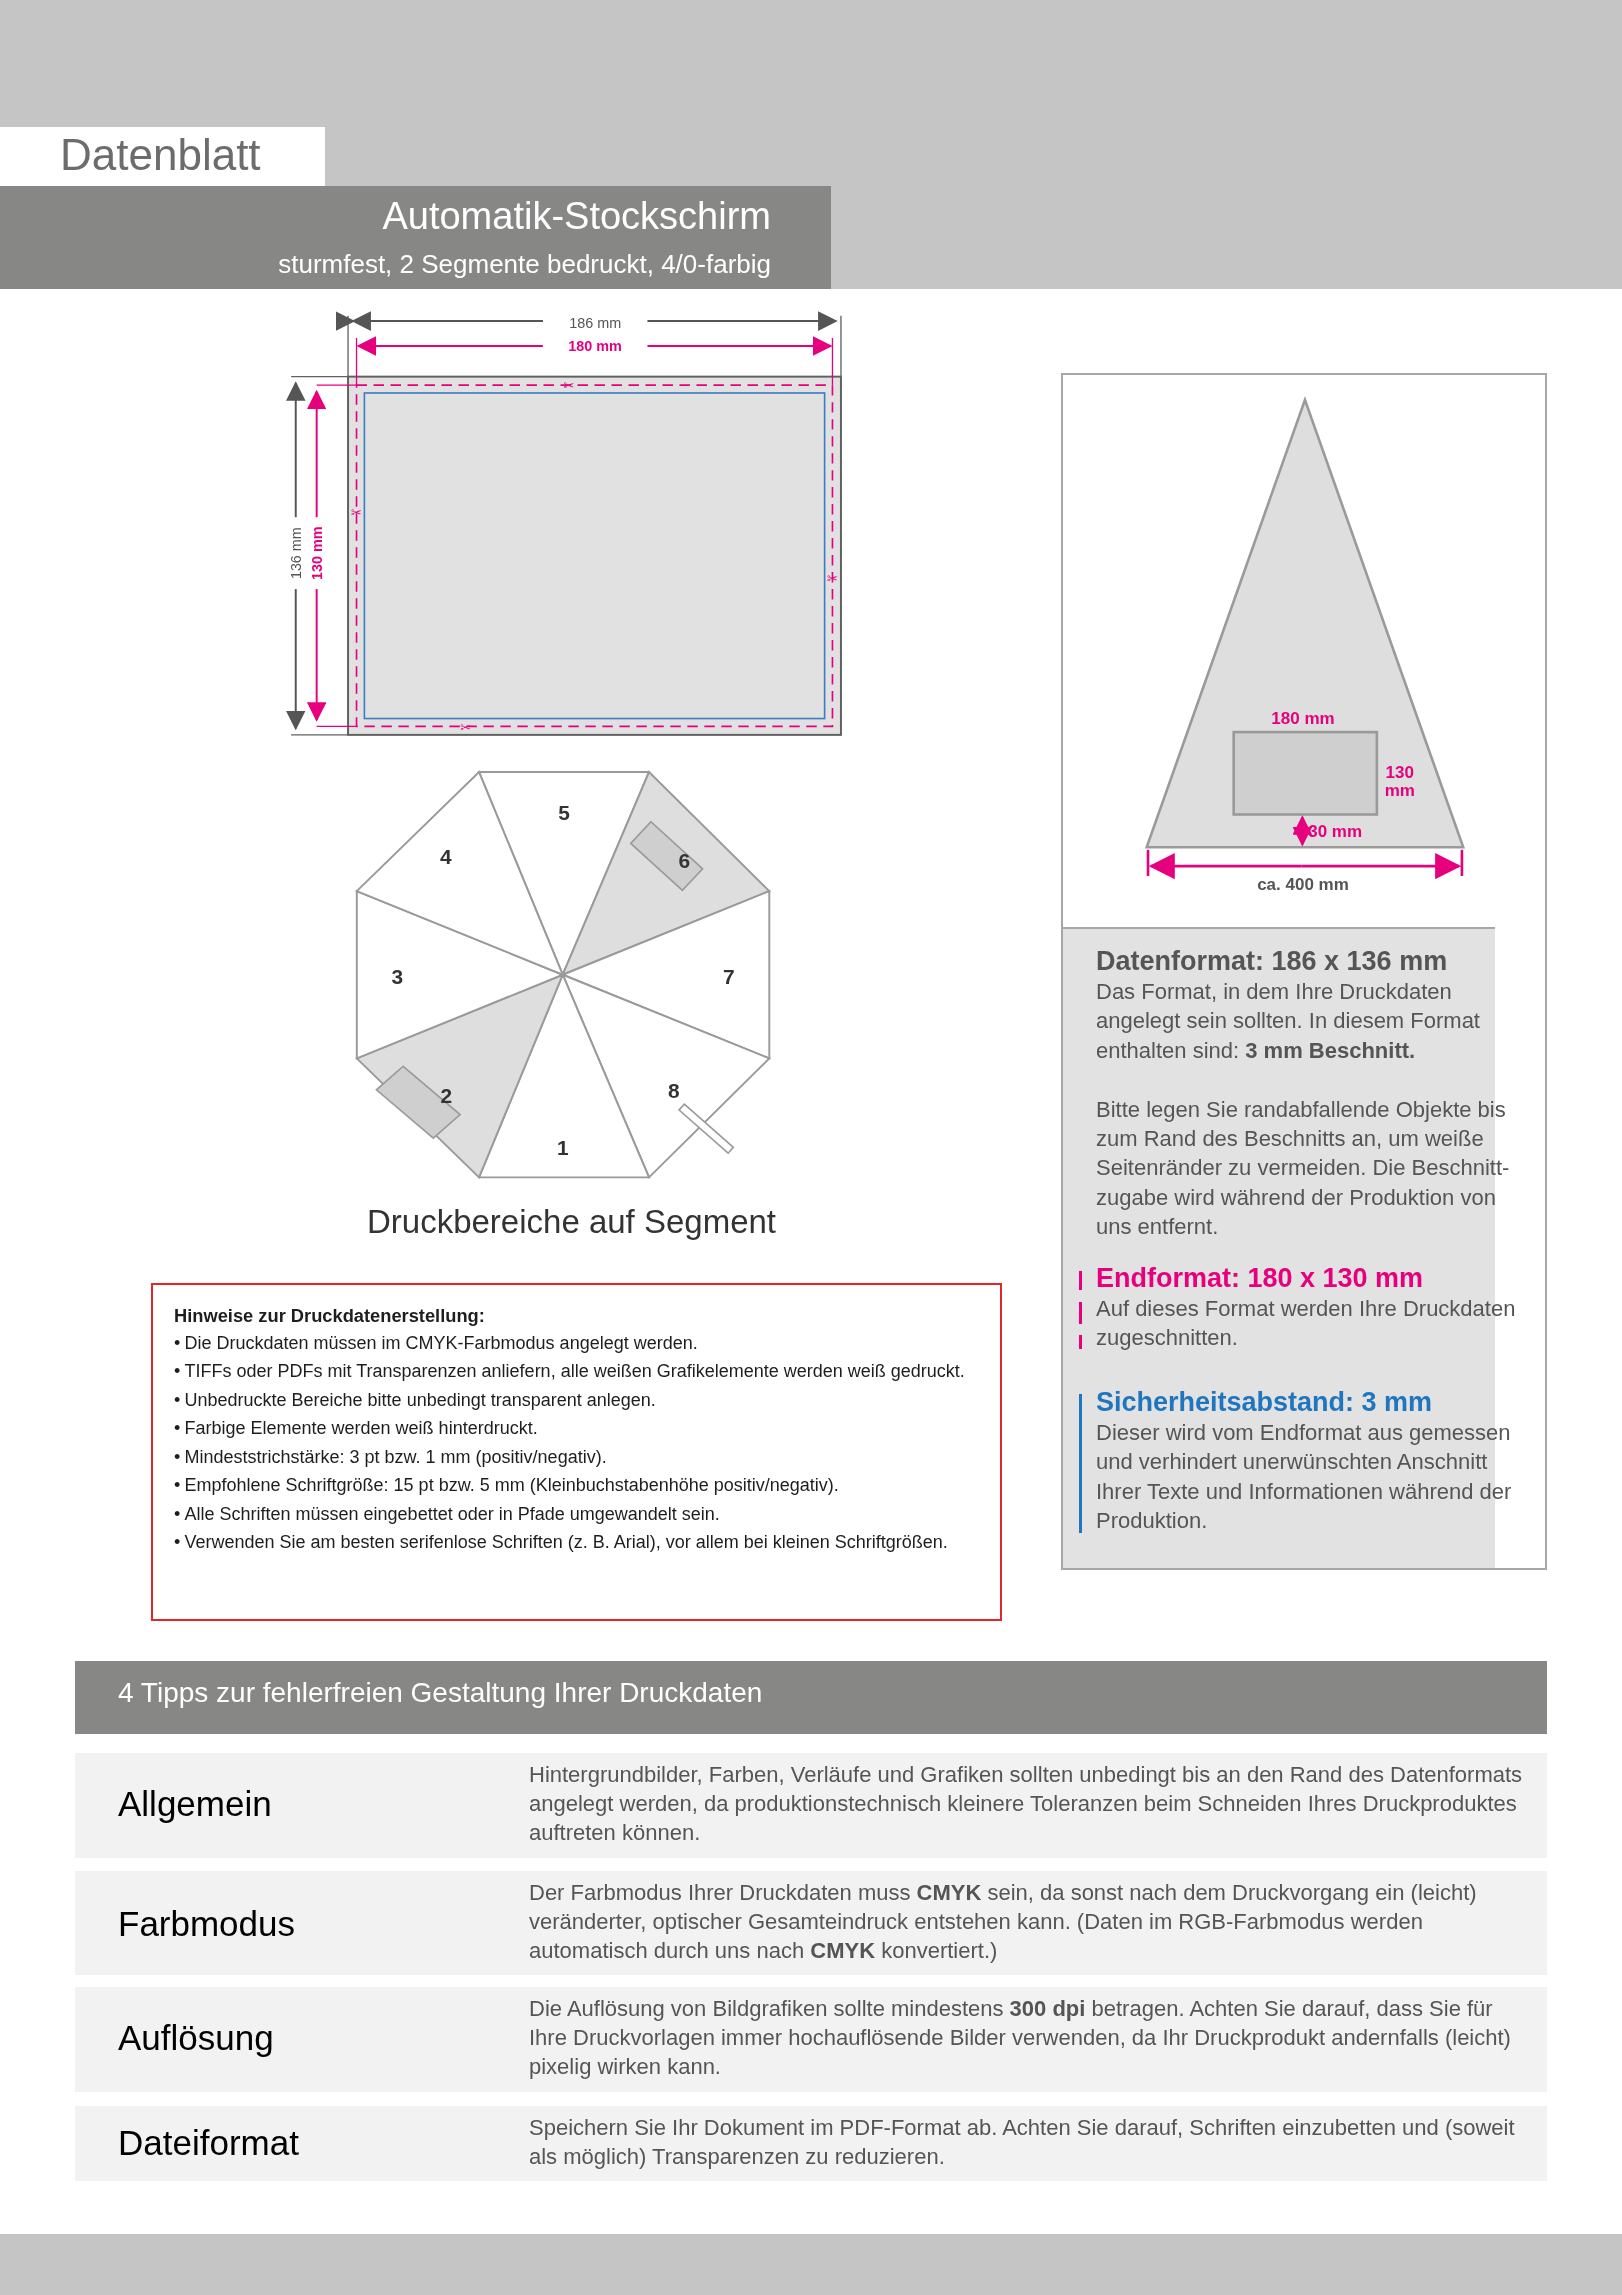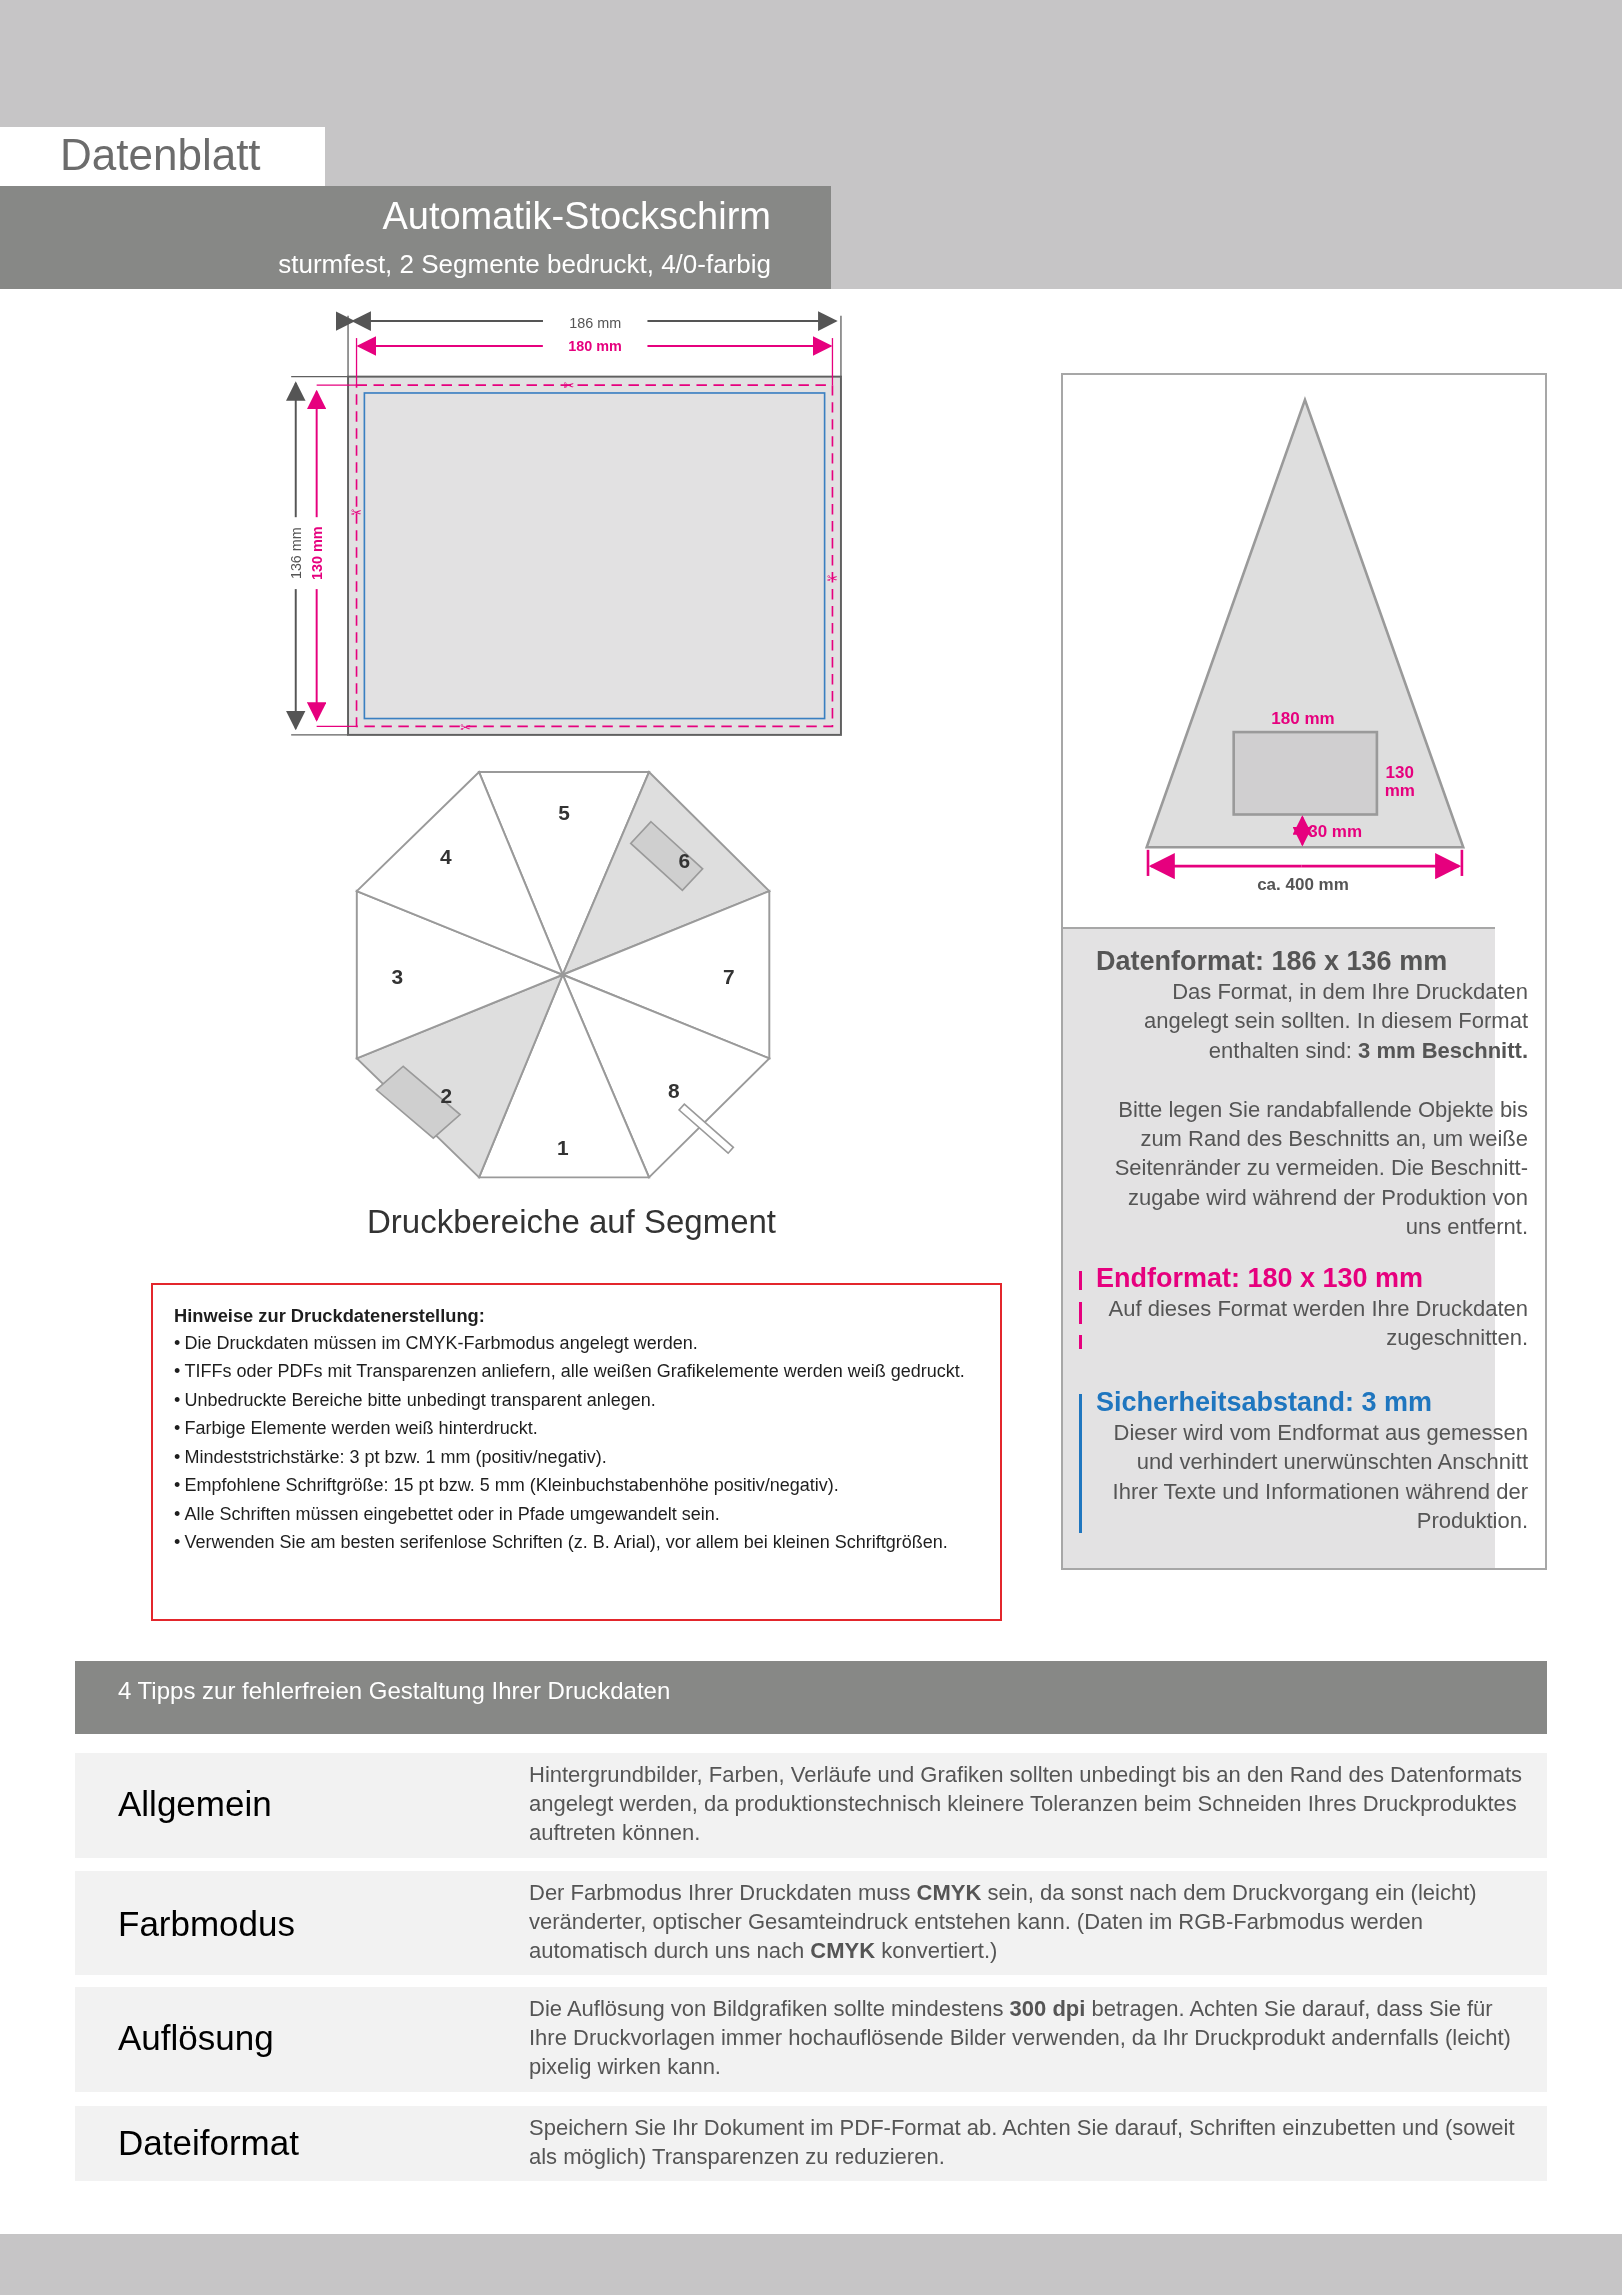--- a/index.html
+++ b/index.html
@@ -20,25 +20,25 @@
   .hints { left:151px; top:1283px; width:851px; height:338px; border:2.6px solid #e3262c; box-sizing:border-box; padding:19.6px 19.6px 0 21px; }
   .hints h4 { margin:0 0 5.2px 0; font-size:18.3px; color:#1e1e1e; font-weight:bold; }
   .hints ul { list-style:none; margin:0; padding:0; }
   .hints li { font-size:18px; color:#1e1e1e; line-height:22px; margin-bottom:6.5px; padding-left:10.5px; text-indent:-10.5px; }
   .hints li::before { content:"\2022"; display:inline-block; width:10.5px; text-indent:0; }
 
   .info-panel { left:1061px; top:373px; width:486px; height:1197px; border:2.6px solid #a7a7a7; box-sizing:border-box; background:#fff; }
   .info-bottom { position:absolute; left:0; top:552px; width:432px; height:639px; background:#e3e2e3; border-top:2.6px solid #a7a7a7; }
   .info-bottom .blk { position:absolute; left:33px; width:432px; }
   .info-bottom h3 { margin:0; font-size:27px; font-weight:bold; }
-  .info-bottom p { margin:0; font-size:22px; line-height:29.4px; color:#555;text-align:right; }
+  .info-bottom p { margin:0; font-size:22px; line-height:29.4px; color:#555; }
   .bar { position:absolute; left:-17px; width:3.3px; }
 
   .tips-head { left:75px; top:1661px; width:1472px; height:73px; background:#878886; }
-  .tips-head span { position:absolute; left:43px; top:15.7px; font-size:24px; color:#fff; }
+  .tips-head span { position:absolute; left:43px; top:15.7px; font-size:28px; color:#fff; }
   .tip-row { left:75px; width:1472px; background:#f2f2f2; }
   .tip-row .lbl { position:absolute; left:43px; font-size:35px; color:#000000; }
   .tip-row .txt { position:absolute; left:454px; width:995px; font-size:22px; line-height:29.4px; color:#555; }
   .bottom-band { left:0; top:2234px; width:1623px; height:62px; background:#c6c5c6; }
 </style>
 </head>
 <body>
 
 <div class="abs top-band"></div>
 <div class="abs doc-tag">

